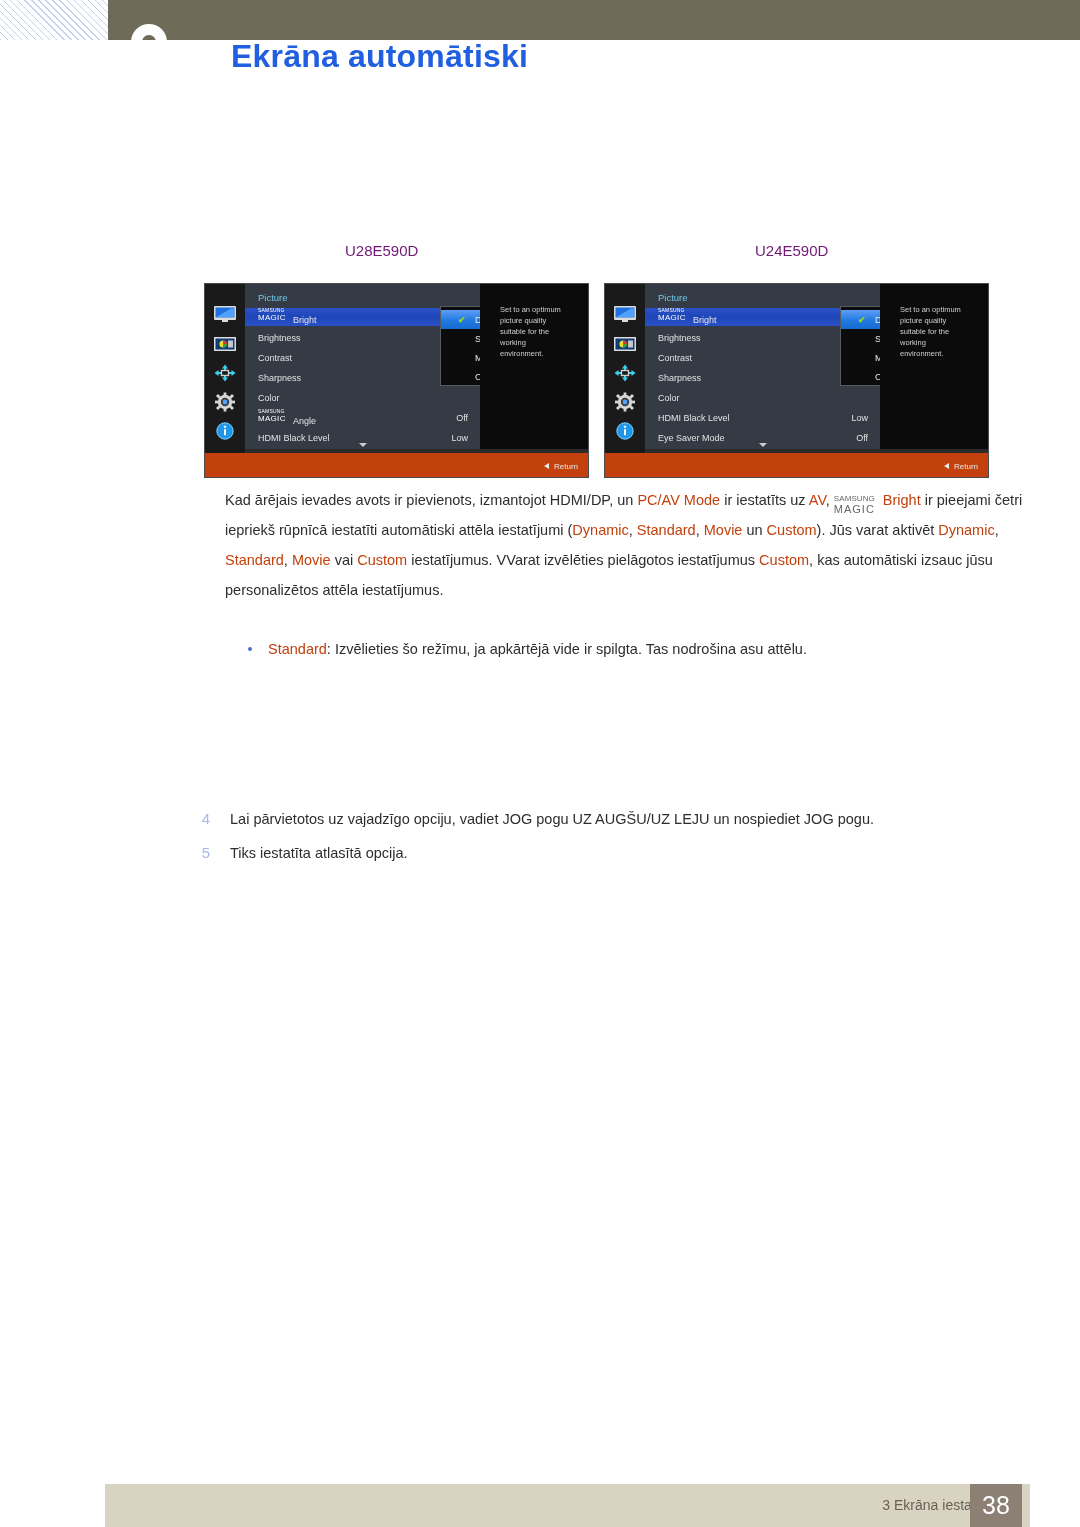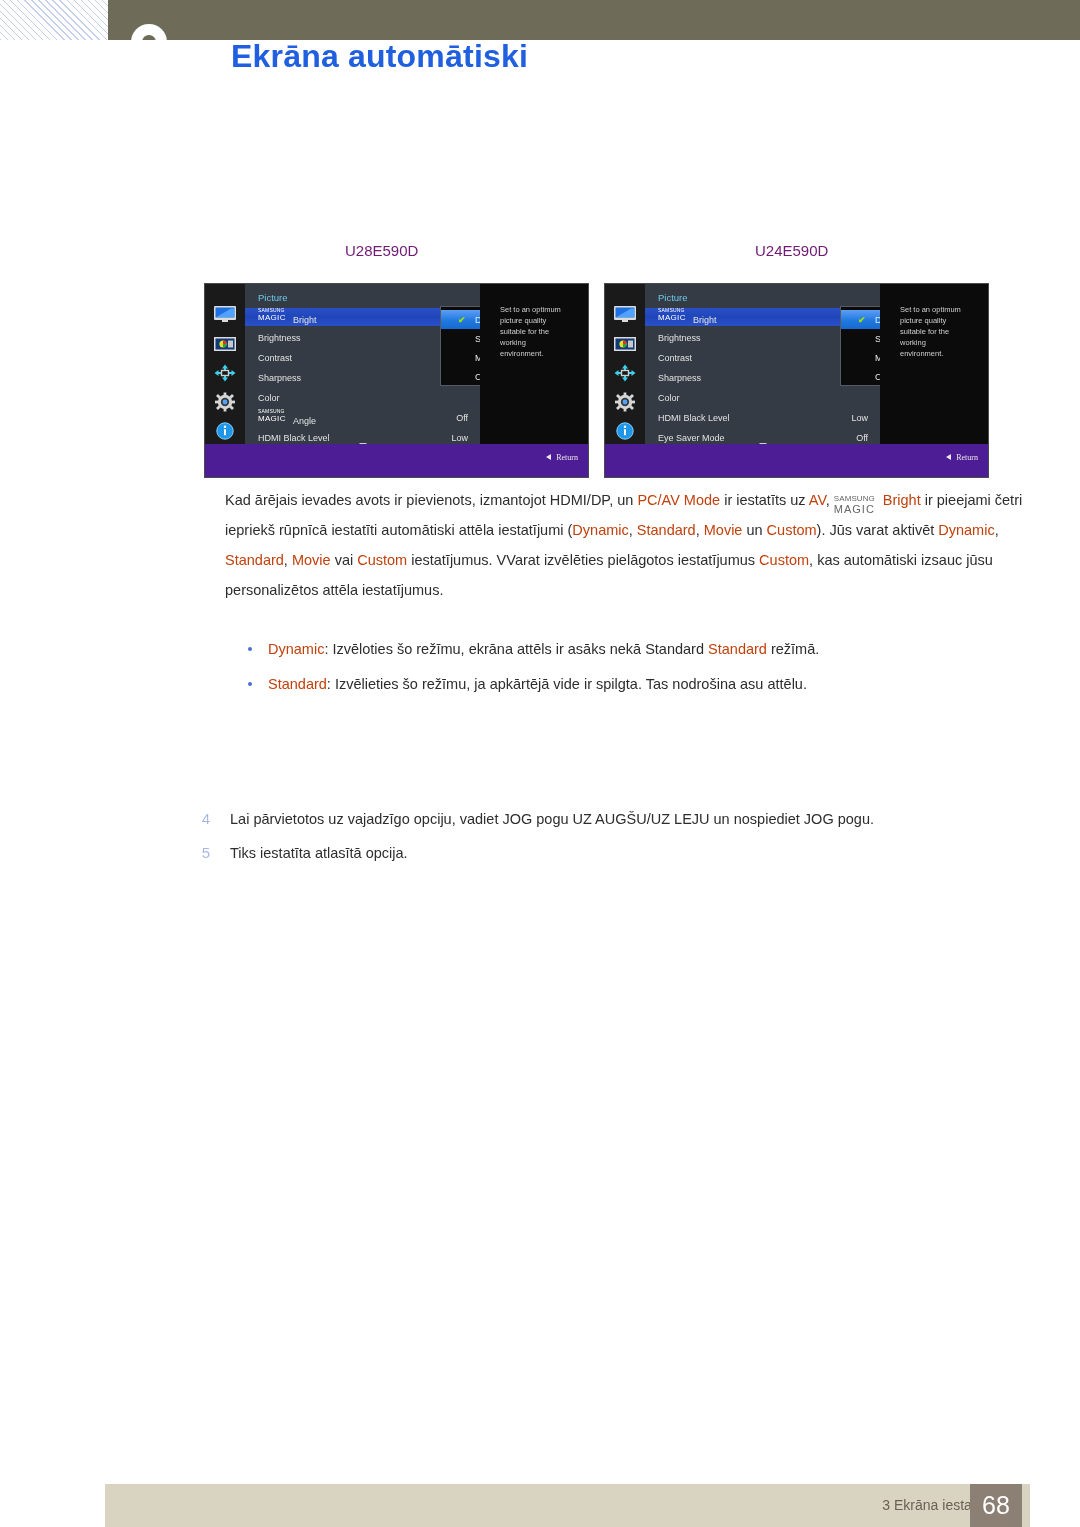--- a/index.html
+++ b/index.html
@@ -127,23 +127,22 @@
   .osd-help{
     position:absolute;right:0;top:0;width:108px;bottom:28px;
     background:#0b0b0b;
   }
   .osd-help p{
     margin:12px;position:absolute;left:8px;top:8px;right:6px;
     font-size:7.5px;line-height:11px;color:#cfcfcf;
   }
 
   .osd-bottom{
-    position:absolute;left:0;right:0;bottom:0;height:33px;
-    background:#4c1d95;
-    font-family:Liberation Serif, serif;
+    position:absolute;left:0;right:0;bottom:0;height:24px;
+    background:#c2410c;
   }
   .osd-return{
     position:absolute;right:10px;top:9px;font-size:8px;color:#e8e8e8;
     white-space:nowrap;
   }
   .ret-arrow{
     display:inline-block;width:0;height:0;vertical-align:middle;
     border-top:3.5px solid transparent;border-bottom:3.5px solid transparent;
     border-right:5px solid #e8e8e8;margin-right:5px;position:relative;top:-1px;
   }
@@ -451,31 +450,28 @@
     </div>
   </div>
 </div>
 
 <div class="para p1">
   <span>Kad ārējais ievades avots ir pievienots, izmantojot HDMI/DP, un </span><span class="hl">PC/AV Mode</span><span> ir iestatīts uz </span><span class="hl">AV</span><span>, </span><span class="magic-inline"><span class="s">SAMSUNG</span><span class="m">MAGIC</span></span><span class="hl">Bright</span><span> ir pieejami četri iepriekš rūpnīcā iestatīti automātiski attēla iestatījumi (</span><span class="hl">Dynamic</span><span>, </span><span class="hl">Standard</span><span>, </span><span class="hl">Movie</span><span> un </span><span class="hl">Custom</span><span>). Jūs varat aktivēt </span><span class="hl">Dynamic</span><span>, </span><span class="hl">Standard</span><span>, </span><span class="hl">Movie</span><span> vai </span><span class="hl">Custom</span><span> iestatījumus. VVarat izvēlēties pielāgotos iestatījumus </span><span class="hl">Custom</span><span>, kas automātiski izsauc jūsu personalizētos attēla iestatījumus.</span>
 </div>
 
 <div class="bullets">
   <div class="bullet">
-    <span class="hl">Dynamic</span><span>: Izvēloties šo režīmu, ekrāna attēls ir asāks nekā Standard </span><span class="hl">Standard</span><span> režīmā.</span>
-  </div>
-  <div class="bullet">
     <span class="hl">Standard</span><span>: Izvēlieties šo režīmu, ja apkārtējā vide ir spilgta. Tas nodrošina asu attēlu.</span>
   </div>
 </div>
 
 <div class="steps">
   <div class="step">
     <span class="num">4</span><span>Lai pārvietotos uz vajadzīgo opciju, vadiet JOG pogu UZ AUGŠU/UZ LEJU un nospiediet JOG pogu.</span>
   </div>
   <div class="step">
     <span class="num">5</span><span>Tiks iestatīta atlasītā opcija.</span>
   </div>
 </div>
 
 <div class="footer-bar"></div>
 <div class="footer-text">3 Ekrāna iestatīšana</div>
-<div class="footer-page">68</div>
+<div class="footer-page">38</div>
 
 </body></html>

